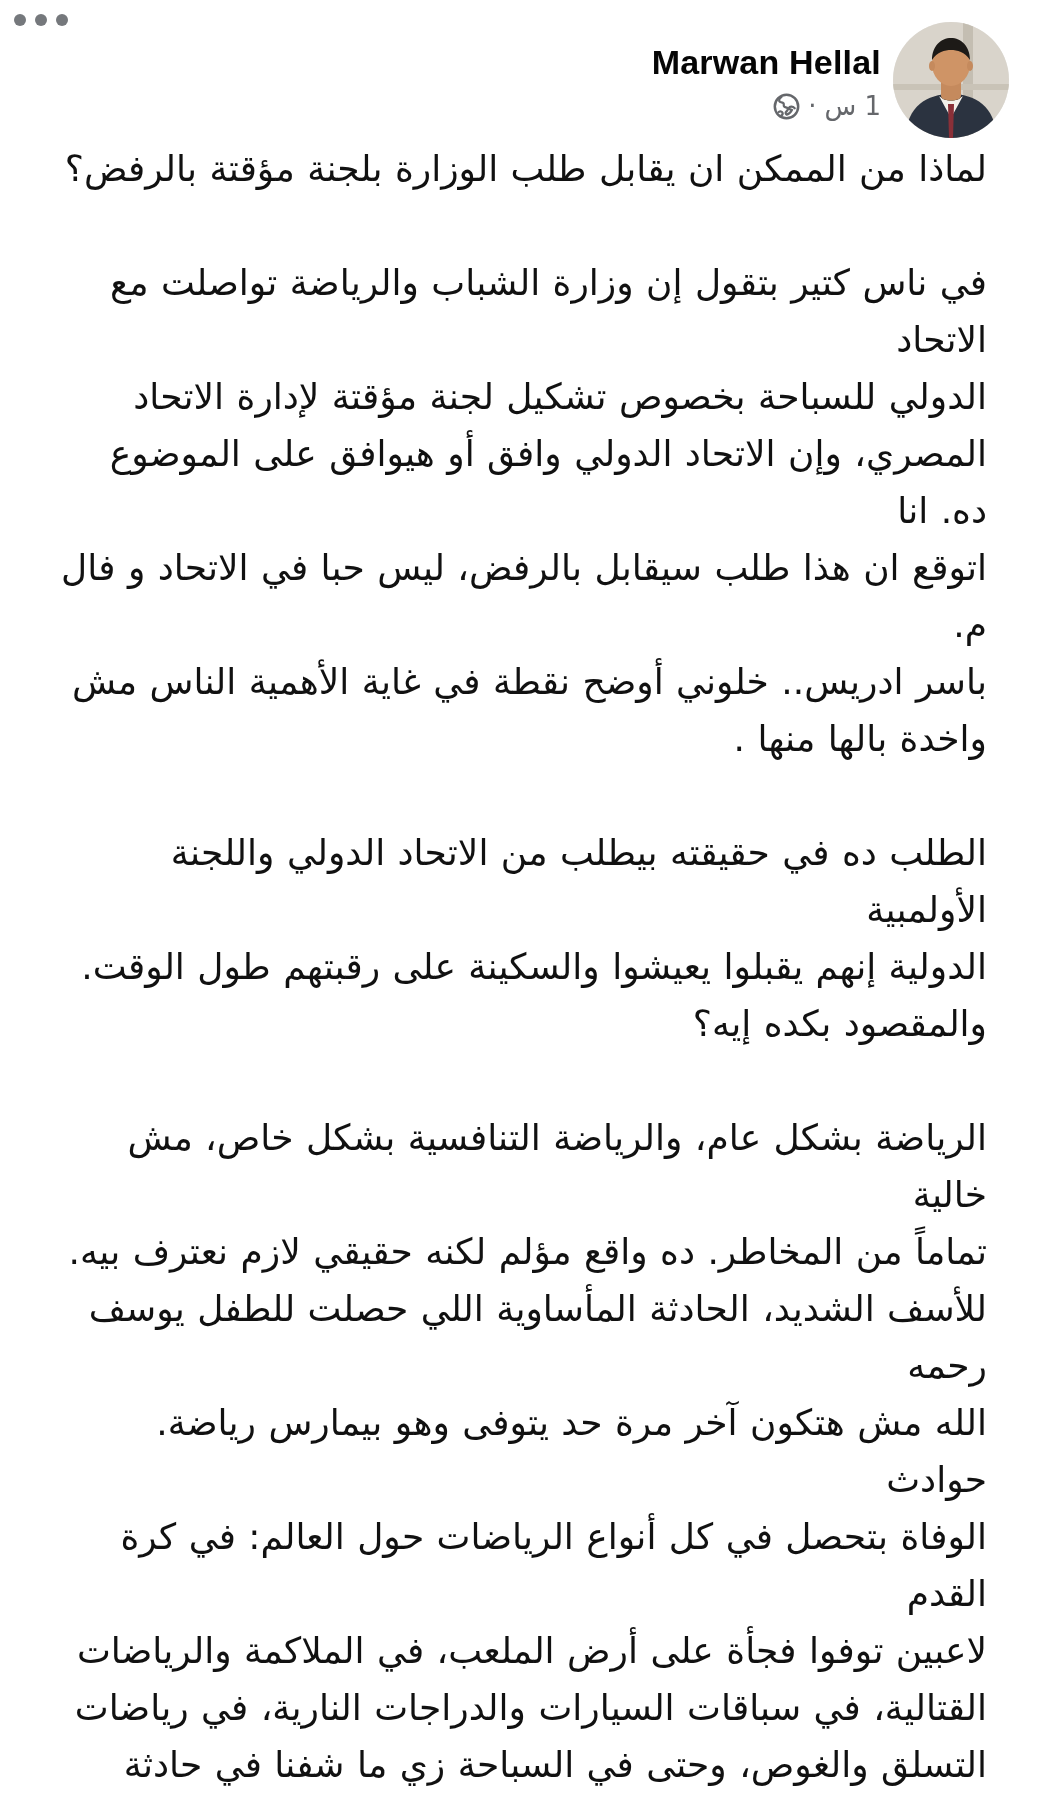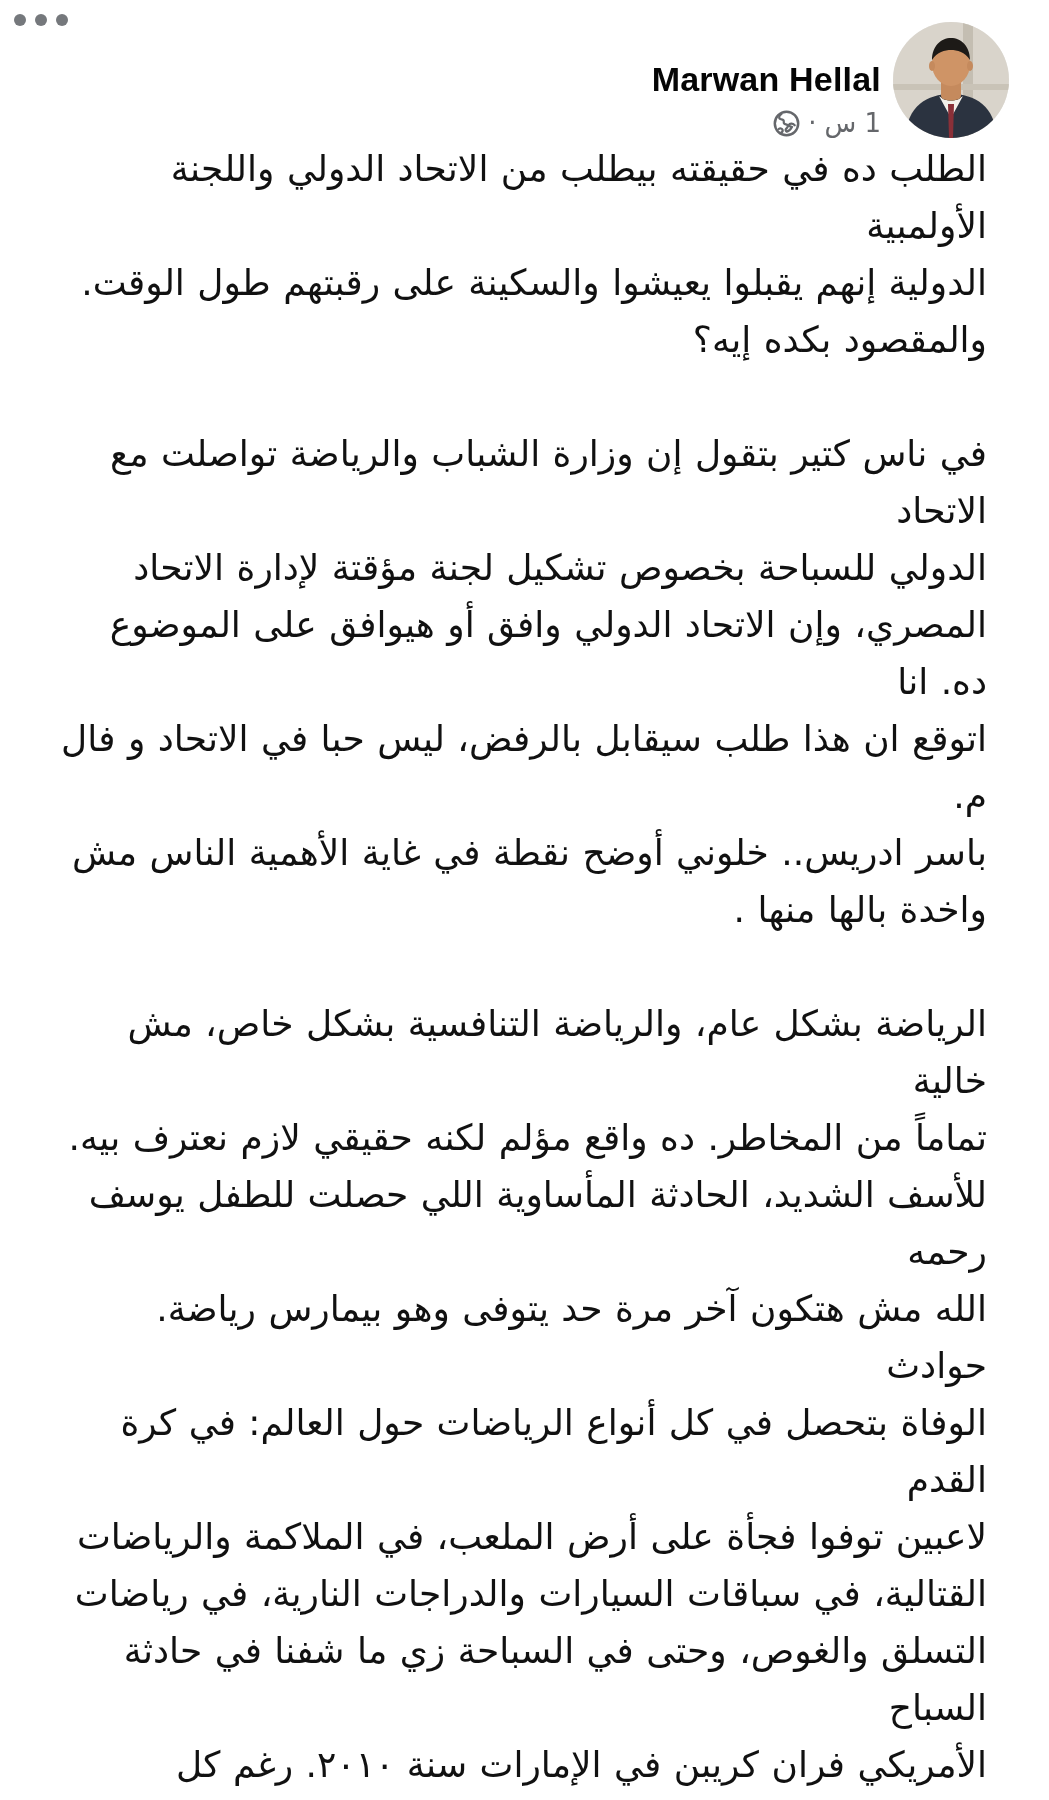--- a/index.html
+++ b/index.html
@@ -31,21 +31,21 @@
     width: 12px;
     height: 12px;
     border-radius: 50%;
     background: #75787c;
   }
   .header-right {
     position: absolute;
     top: 22px;
     right: 40px;
     display: flex;
-    align-items: flex-end;
+    align-items: center;
     gap: 12px;
   }
   .author-block {
     text-align: right;
     direction: rtl;
     padding-top: 2px;
   }
   .author-name {
     direction: ltr;
     font-family: "Liberation Sans", sans-serif;
@@ -143,29 +143,30 @@
         <path d="M39 38 C39 24 48 16 58 16 C68 16 77 24 77 38 C72 30 64 28 58 28 C52 28 44 30 39 38 Z" fill="#1d1a17"></path>
 
         <ellipse cx="39" cy="44" rx="3" ry="5" fill="#c58a5d"></ellipse>
         <ellipse cx="77" cy="44" rx="3" ry="5" fill="#c58a5d"></ellipse>
       </svg>
     </div>
   </div>
 </div>
 
 <div class="post-body">
-    <div class="paragraph">الطلب ده في حقيقته بيطلب من الاتحاد الدولي واللجنة الأولمبية
-الدولية إنهم يقبلوا يعيشوا والسكينة على رقبتهم طول الوقت.
-والمقصود بكده إيه؟</div>
+    <div class="paragraph">لماذا من الممكن ان يقابل طلب الوزارة بلجنة مؤقتة بالرفض؟</div>
     <div class="paragraph">في ناس كتير بتقول إن وزارة الشباب والرياضة تواصلت مع الاتحاد
 الدولي للسباحة بخصوص تشكيل لجنة مؤقتة لإدارة الاتحاد
 المصري، وإن الاتحاد الدولي وافق أو هيوافق على الموضوع ده. انا
 اتوقع ان هذا طلب سيقابل بالرفض، ليس حبا في الاتحاد و فال م.
 باسر ادريس.. خلوني أوضح نقطة في غاية الأهمية الناس مش
 واخدة بالها منها .</div>
+    <div class="paragraph">الطلب ده في حقيقته بيطلب من الاتحاد الدولي واللجنة الأولمبية
+الدولية إنهم يقبلوا يعيشوا والسكينة على رقبتهم طول الوقت.
+والمقصود بكده إيه؟</div>
     <div class="paragraph">الرياضة بشكل عام، والرياضة التنافسية بشكل خاص، مش خالية
 تماماً من المخاطر. ده واقع مؤلم لكنه حقيقي لازم نعترف بيه.
 للأسف الشديد، الحادثة المأساوية اللي حصلت للطفل يوسف رحمه
 الله مش هتكون آخر مرة حد يتوفى وهو بيمارس رياضة. حوادث
 الوفاة بتحصل في كل أنواع الرياضات حول العالم: في كرة القدم
 لاعبين توفوا فجأة على أرض الملعب، في الملاكمة والرياضات
 القتالية، في سباقات السيارات والدراجات النارية، في رياضات
 التسلق والغوص، وحتى في السباحة زي ما شفنا في حادثة السباح
 الأمريكي فران كريبن في الإمارات سنة ٢٠١٠. رغم كل احتياطات
 السلامة الممكنة، الخطر الصفري مش موجود.</div>

